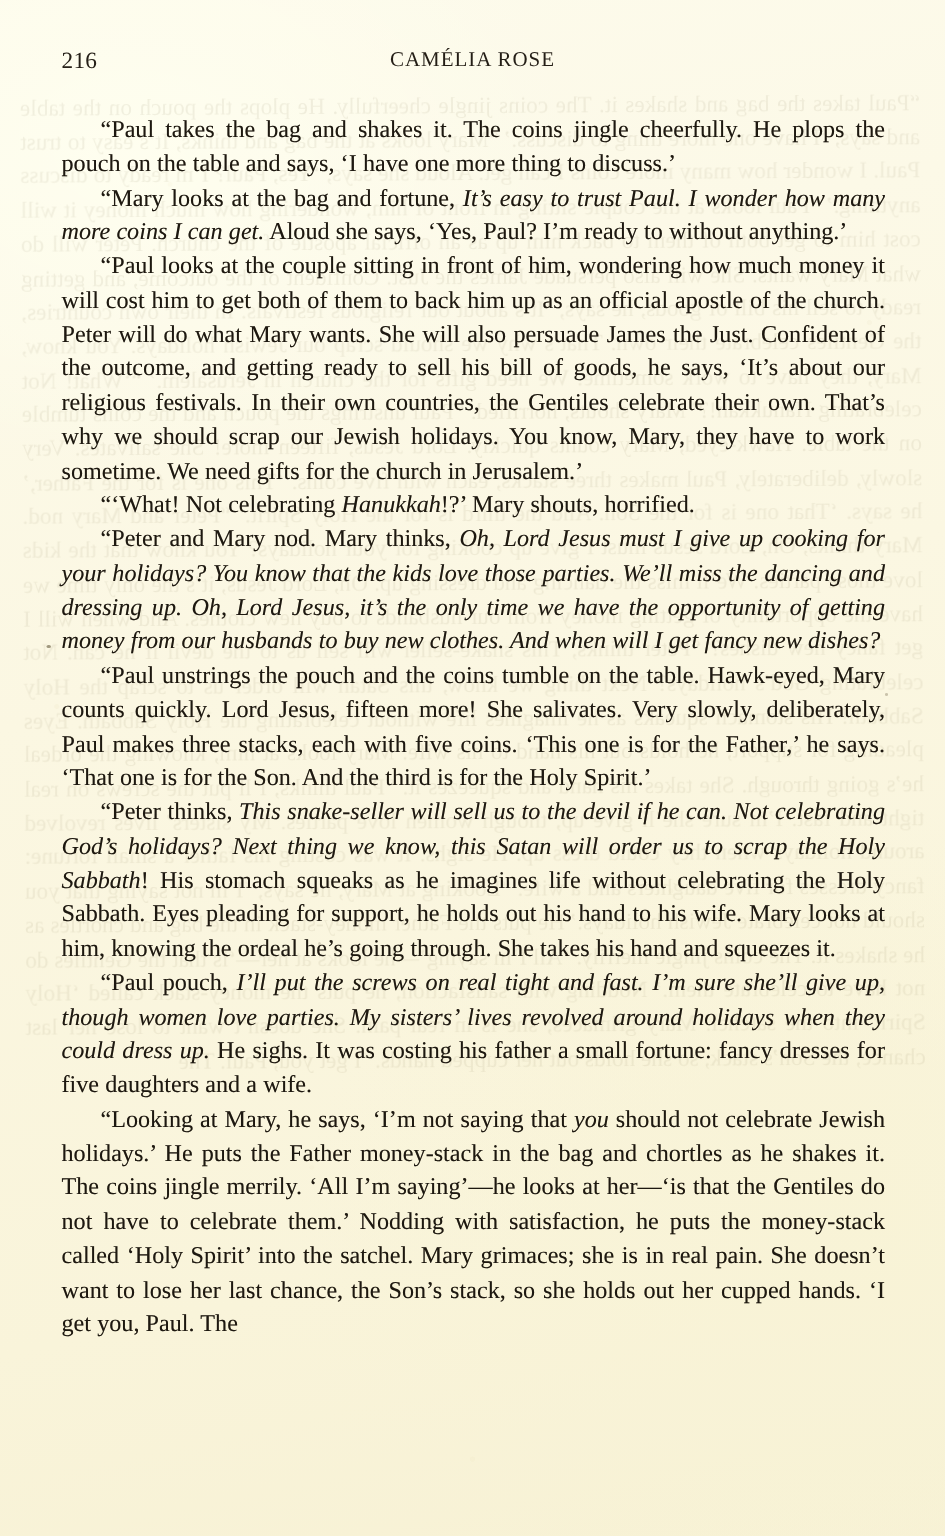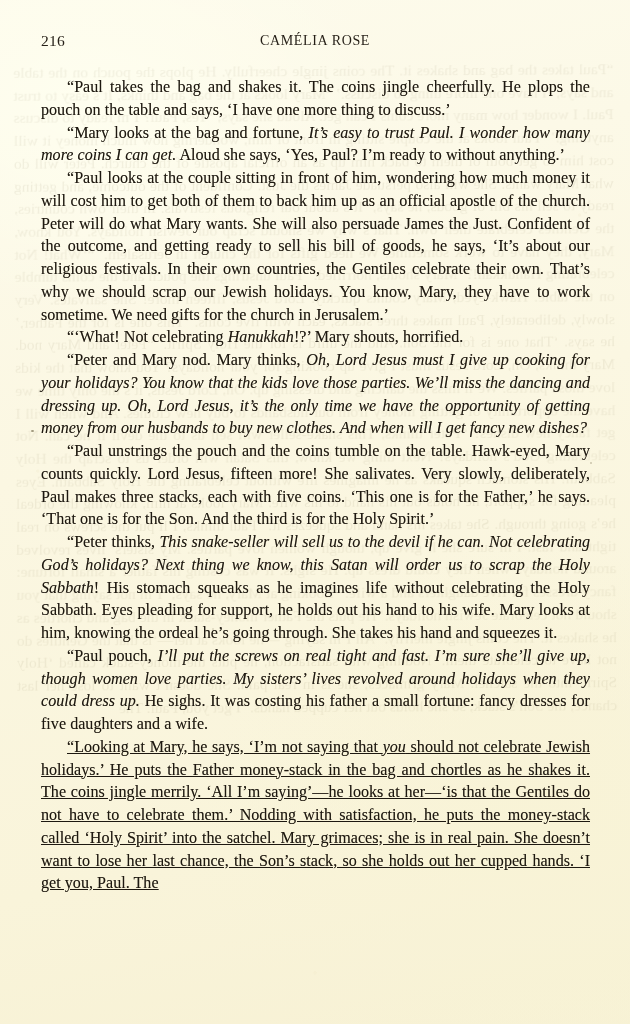--- a/index.html
+++ b/index.html
@@ -109,21 +109,21 @@
     font-size: 16.1px;
     line-height: 22.75px;
     text-align: justify;
     text-justify: inter-word;
     color: #1d1810;
     text-indent: 26px;
     hyphens: none;
     word-spacing: 0.1px;
   }
   .para em { font-style: italic; }
-  .para:last-child { text-align: justify; text-decoration: underline; }
+  .para:last-child { text-align: justify; }
 
   
   .textblock { text-shadow: 0 0 0.35px rgba(40,32,18,0.42); }
 </style>
 </head>
 <body>
 
 <div class="page">
 
   <div class="grain"></div>

